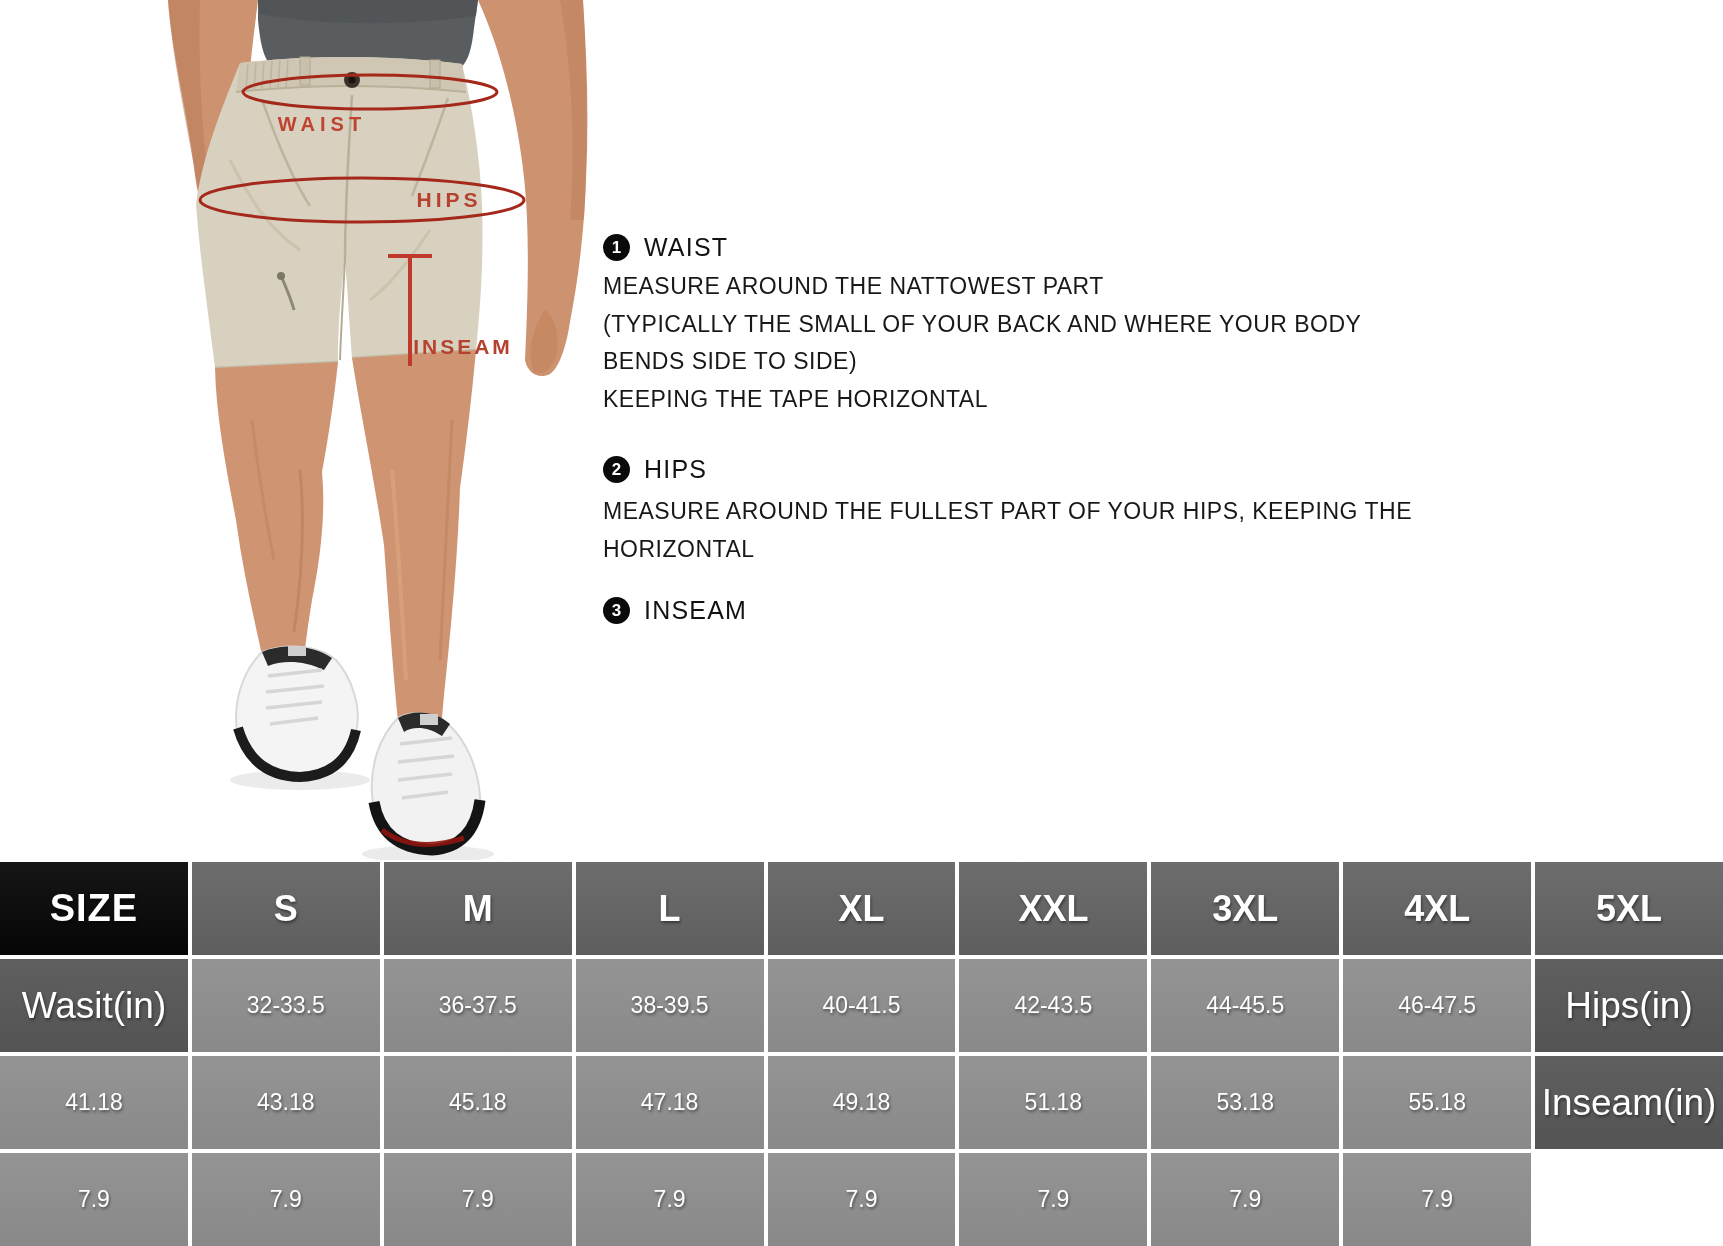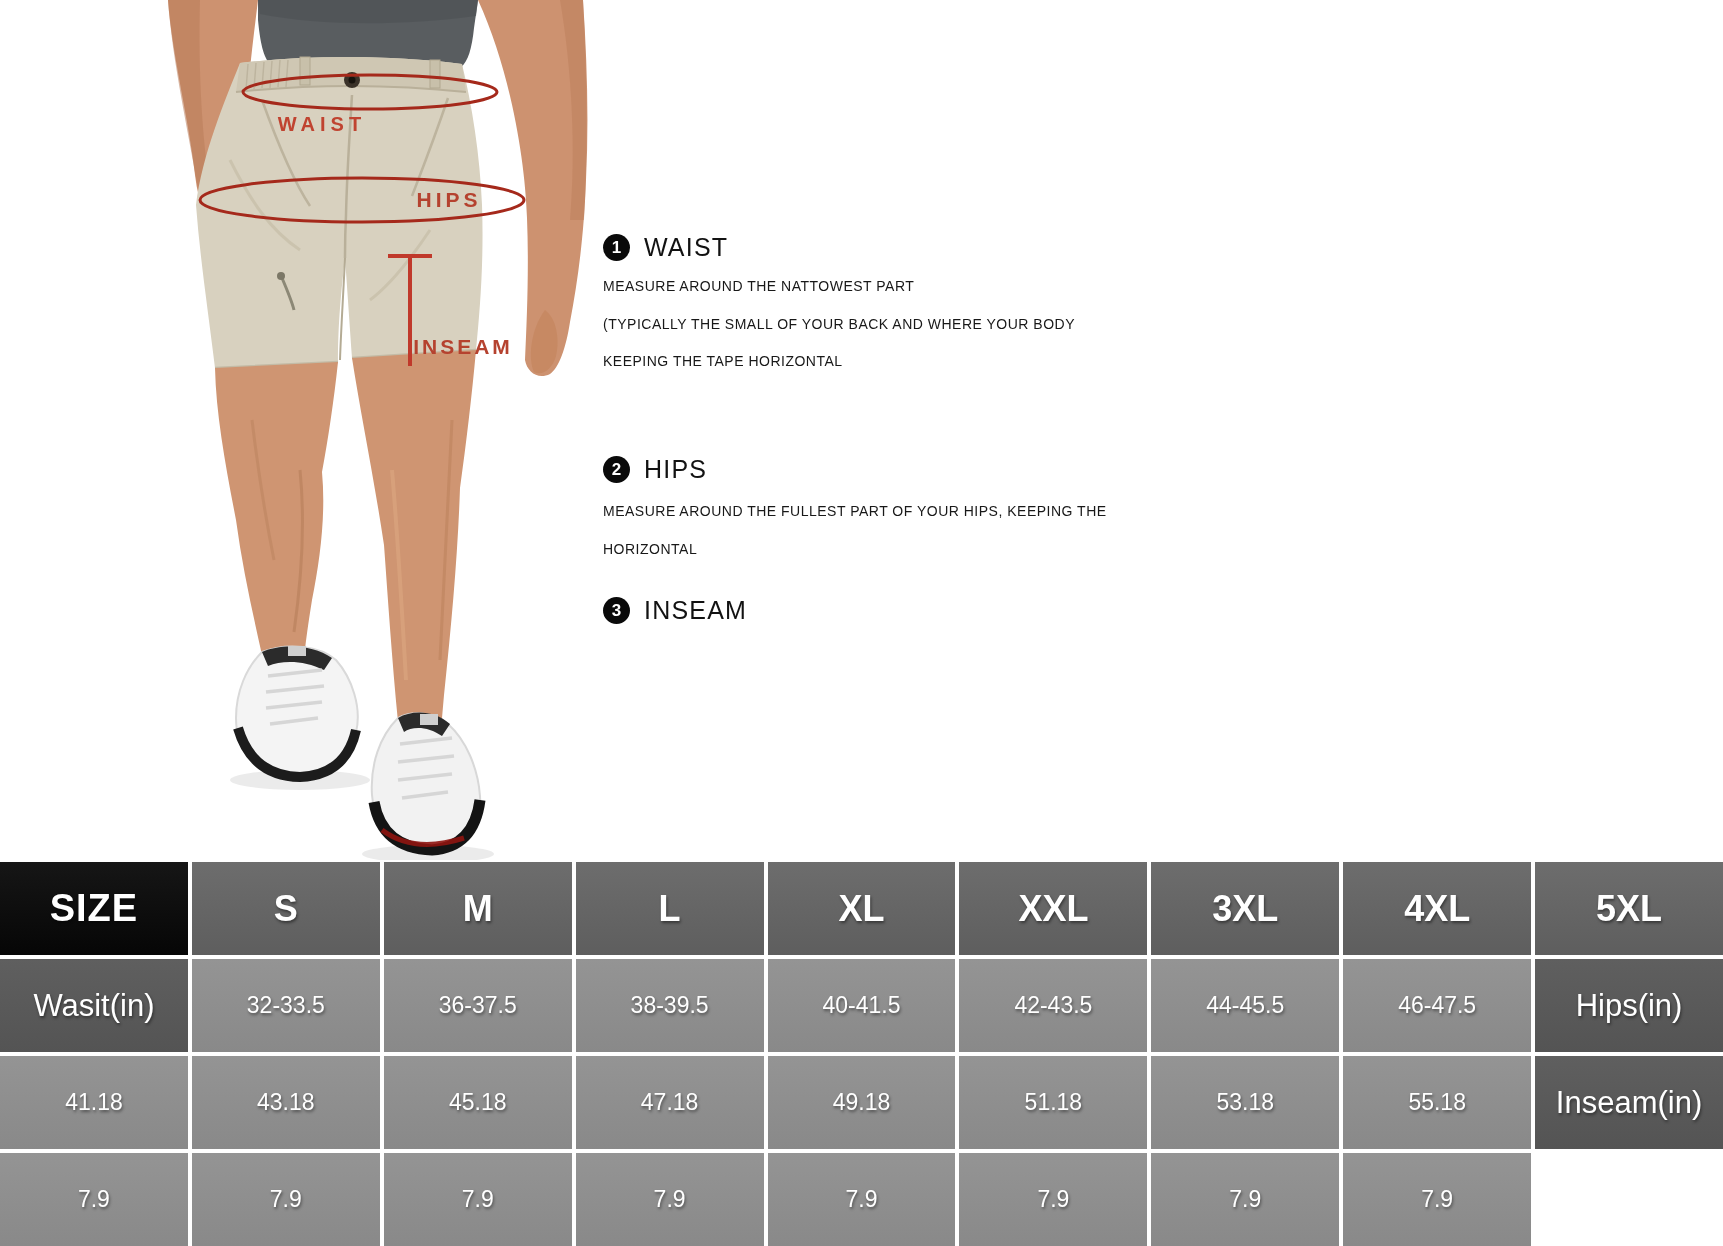--- a/index.html
+++ b/index.html
@@ -16,35 +16,35 @@
 
   
   .instructions { position:absolute; left:603px; top:0; width:800px; height:860px; }
   .sec-head { position:absolute; display:flex; align-items:center; gap:14px; }
   .num {
     width:27px; height:27px; border-radius:50%; background:#0a0a0a; color:#fff;
     font-size:17px; font-weight:bold; display:flex; align-items:center; justify-content:center;
     flex:0 0 auto;
   }
   .sec-title { font-size:25px; color:#121212; letter-spacing:1.2px; font-weight:500; }
-  .sec-lines { position:absolute; font-size:14px; line-height:37.5px; letter-spacing:0.5px; color:#181818; white-space:nowrap; }
+  .sec-lines { position:absolute; font-size:23px; line-height:37.5px; letter-spacing:0.5px; color:#181818; white-space:nowrap; }
 
   
   .size-table {
     position:absolute; left:0; top:862px; width:1723px; height:384px;
     display:grid; grid-template-columns:repeat(9,1fr); grid-template-rows:repeat(4,1fr);
     gap:4px; background:#ffffff;text-align:right;
   }
   .cell {
     display:flex; align-items:center; justify-content:center;
     color:#ffffff; text-shadow:1px 2px 3px rgba(0,0,0,0.45);
   }
   .cell.corner { background:linear-gradient(180deg,#161616,#060606); font-size:38px; font-weight:bold; letter-spacing:1px; }
   .cell.head   { background:linear-gradient(180deg,#6d6d6d,#5e5e5e); font-size:36px; font-weight:bold; }
-  .cell.rowlabel { background:linear-gradient(180deg,#5f5f5f,#545454); font-size:31px; }
+  .cell.rowlabel { background:linear-gradient(180deg,#5f5f5f,#545454); font-size:37px; }
   .cell.data   { background:linear-gradient(180deg,#949494,#898989); font-size:23px; }
 </style>
 </head>
 <body>
 
 <div class="canvas">
 
   <svg class="model-svg" viewBox="0 0 600 860" aria-hidden="true">
 
     <ellipse cx="300" cy="780" rx="70" ry="10" fill="#000000" opacity="0.08"></ellipse>
@@ -148,20 +148,21 @@
 
   <div class="instructions">
 
     <div class="sec-head" style="top:233px; left:0;">
       <span class="num">1</span>
       <span class="sec-title">WAIST</span>
     </div>
     <div class="sec-lines" style="top:268px; left:0;">
       <div>MEASURE AROUND THE NATTOWEST PART</div>
       <div>(TYPICALLY THE SMALL OF YOUR BACK AND WHERE YOUR BODY</div>
+      <div>BENDS SIDE TO SIDE)</div>
       <div>KEEPING THE TAPE HORIZONTAL</div>
     </div>
 
     <div class="sec-head" style="top:455px; left:0;">
       <span class="num">2</span>
       <span class="sec-title">HIPS</span>
     </div>
     <div class="sec-lines" style="top:493px; left:0;">
       <div>MEASURE AROUND THE FULLEST PART OF YOUR HIPS, KEEPING THE</div>
       <div>HORIZONTAL</div>

